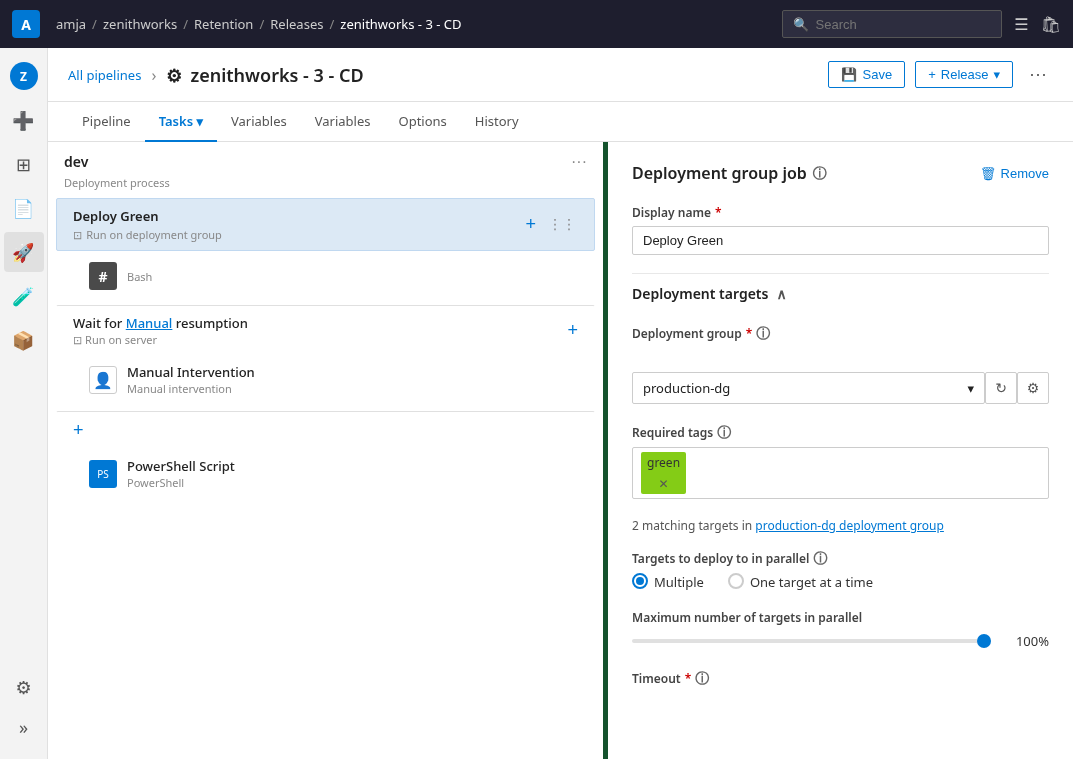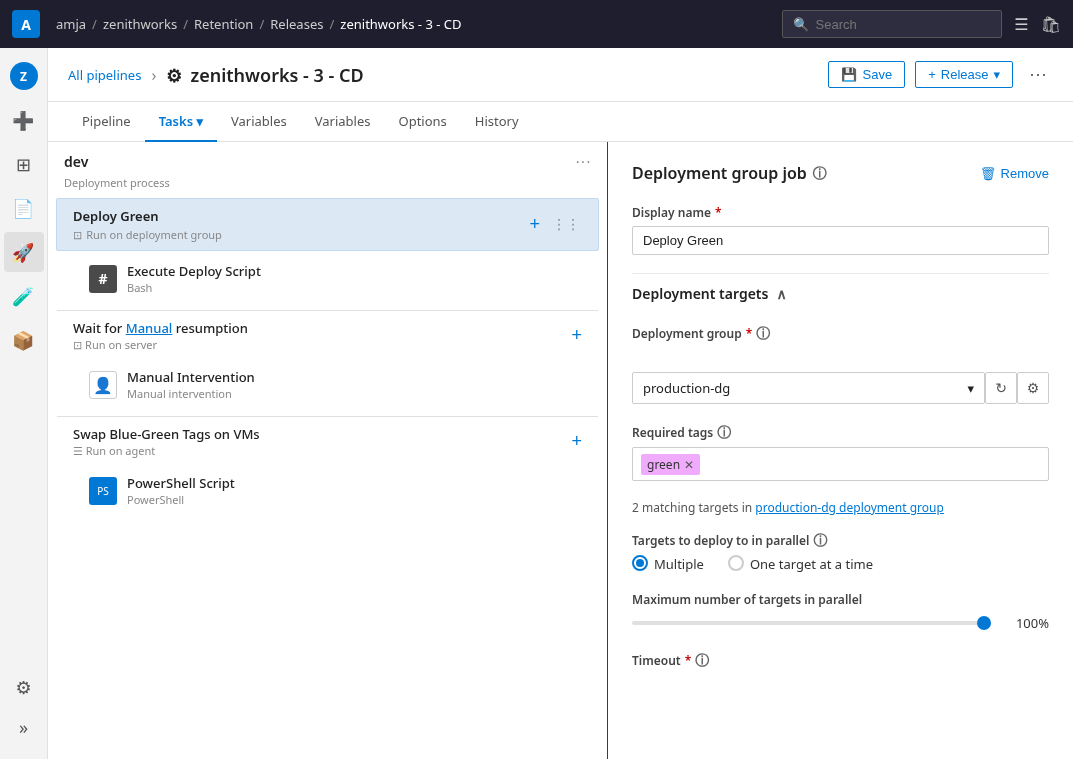--- a/index.html
+++ b/index.html
@@ -125,21 +125,21 @@
       margin-bottom: -1px;
     }
     .tab.active { color: #0078d4; border-bottom-color: #0078d4; font-weight: 600; }
 
     
     .content-area { flex: 1; display: flex; overflow: hidden; }
 
     
     .pipeline-panel {
       width: 560px;
-      border-right: 1px solid #14532d;
+      border-right: 5px solid #14532d;
       overflow-y: auto;
       background: #fff;
       flex-shrink: 0;
     }
 
     
     .stage-header {
       display: flex; align-items: center; justify-content: space-between;
       padding: 10px 16px 4px 16px;
     }
@@ -248,23 +248,23 @@
     }
 
     
     .tags-input {
       border: 1px solid #ccc; border-radius: 2px;
       padding: 4px 8px;
       display: flex; align-items: center; flex-wrap: wrap; gap: 4px;
       min-height: 34px;
     }
     .tag-chip {
-      background: #f0abfc; border-radius: 2px;
+      background: #84cc16; border-radius: 2px;
       padding: 2px 6px; font-size: 12px;
-      display: flex; align-items: center; gap: 4px;
+      display: flex; align-items: center; gap: 4px; flex-direction: column;
     }
     .tag-remove { cursor: pointer; color: #555; font-size: 12px; }
 
     
     .matching-info { font-size: 12px; color: #555; margin-bottom: 14px; }
     .matching-info .link { color: #0078d4; text-decoration: underline; cursor: pointer; }
 
     
     .radio-group { display: flex; gap: 24px; align-items: center; margin-top: 4px; }
     .radio-option { display: flex; align-items: flex-start; gap: 6px; cursor: pointer; font-size: 13px; }
@@ -408,21 +408,20 @@
           </div>
           <div class="job-actions">
             <button class="job-add-btn">+</button>
             <span class="job-drag">⋮⋮</span>
           </div>
         </div>
 
         <div class="task-item">
           <div class="task-icon bash" style="background:#4a4a4a;color:#fff;font-weight:bold;font-size:14px;">#</div>
           <div class="task-info">
-            <div class="task-name">Execute Deploy Script</div>
             <div class="task-type">Bash</div>
           </div>
         </div>
 
         <div class="task-item" style="padding-left:16px;margin-top:8px;border-top:1px solid #e0e0e0;padding-top:8px;">
           <div class="task-info">
             <div class="task-name">Wait for <span style="color:#0078d4;text-decoration:underline">Manual</span> resumption</div>
             <div class="task-type">
               <span>⊡</span> Run on server
             </div>
@@ -432,26 +431,20 @@
 
         <div class="task-item">
           <div class="task-icon manual" style="background:#fff;border:1px solid #ccc;font-size:16px;">👤</div>
           <div class="task-info">
             <div class="task-name">Manual Intervention</div>
             <div class="task-type">Manual intervention</div>
           </div>
         </div>
 
         <div class="task-item" style="padding-left:16px;margin-top:8px;border-top:1px solid #e0e0e0;padding-top:8px;">
-          <div class="task-info">
-            <div class="task-name">Swap Blue-Green Tags on VMs</div>
-            <div class="task-type">
-              <span>☰</span> Run on agent
-            </div>
-          </div>
           <button class="task-add">+</button>
         </div>
 
         <div class="task-item">
           <div class="task-icon ps" style="background:#0078d4;color:#fff;font-size:10px;font-weight:normal;">PS</div>
           <div class="task-info">
             <div class="task-name">PowerShell Script</div>
             <div class="task-type">PowerShell</div>
           </div>
         </div>

